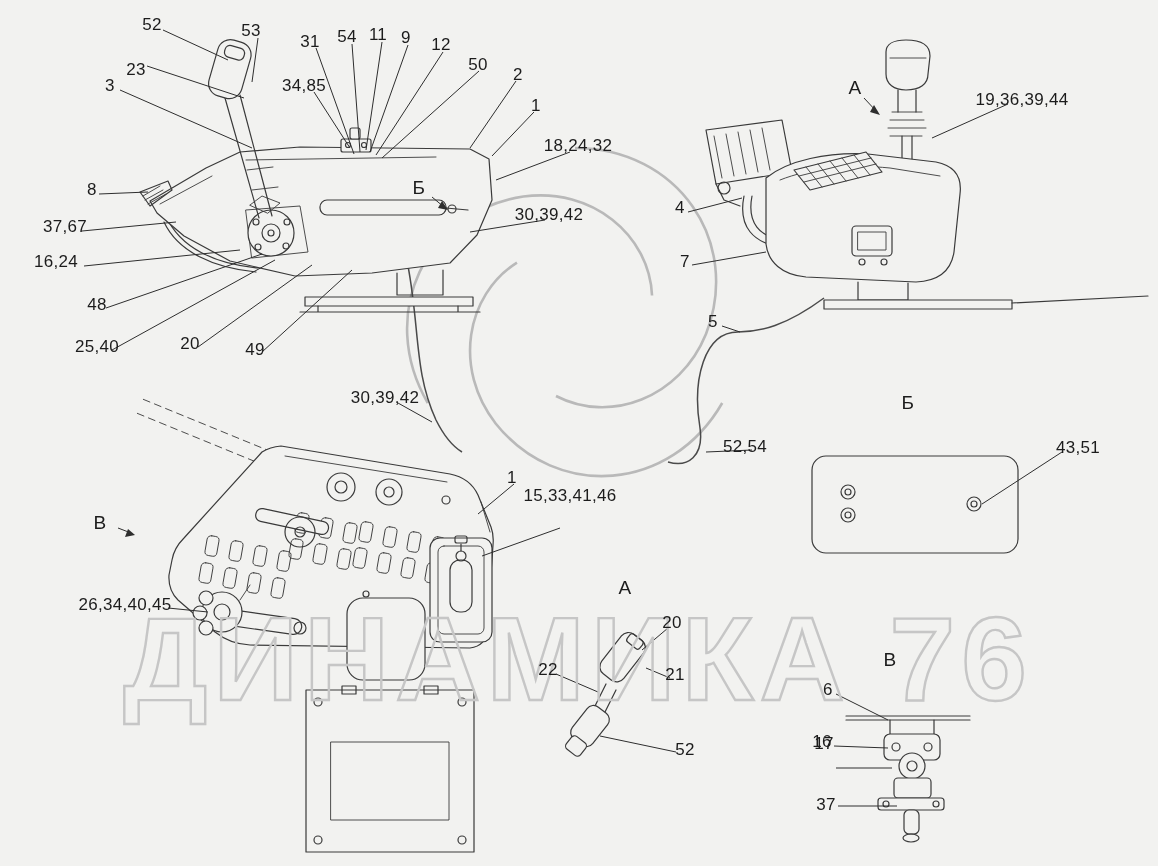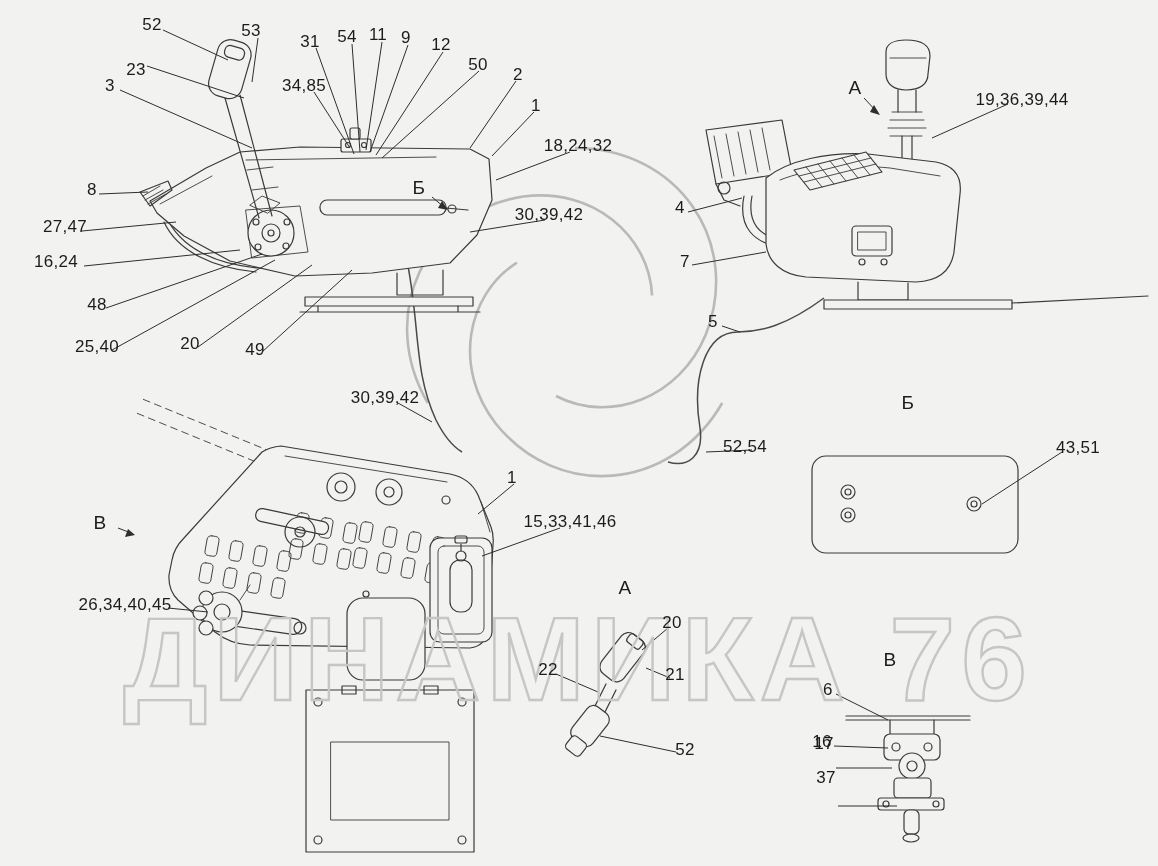--- a/index.html
+++ b/index.html
@@ -299,43 +299,43 @@
 <div class="callout" style="left:378px;top:35px">11</div>
 <div class="callout" style="left:406px;top:38px">9</div>
 <div class="callout" style="left:441px;top:45px">12</div>
 <div class="callout" style="left:478px;top:65px">50</div>
 <div class="callout" style="left:518px;top:75px">2</div>
 <div class="callout" style="left:536px;top:106px">1</div>
 <div class="callout" style="left:578px;top:146px">18,24,32</div>
 <div class="callout view-label" style="left:419px;top:188px">Б</div>
 <div class="callout" style="left:549px;top:215px">30,39,42</div>
 <div class="callout" style="left:92px;top:190px">8</div>
-<div class="callout" style="left:65px;top:227px">27,47</div>
+<div class="callout" style="left:65px;top:227px">37,67</div>
 <div class="callout" style="left:56px;top:262px">16,24</div>
 <div class="callout" style="left:97px;top:305px">48</div>
 <div class="callout" style="left:97px;top:347px">25,40</div>
 <div class="callout" style="left:190px;top:344px">20</div>
 <div class="callout" style="left:255px;top:350px">49</div>
 <div class="callout view-label" style="left:855px;top:88px">А</div>
 <div class="callout" style="left:1022px;top:100px">19,36,39,44</div>
 <div class="callout" style="left:680px;top:208px">4</div>
 <div class="callout" style="left:685px;top:262px">7</div>
 <div class="callout" style="left:713px;top:322px">5</div>
 <div class="callout" style="left:385px;top:398px">30,39,42</div>
 <div class="callout" style="left:745px;top:447px">52,54</div>
 <div class="callout view-label" style="left:908px;top:403px">Б</div>
 <div class="callout" style="left:1078px;top:448px">43,51</div>
 <div class="callout view-label" style="left:100px;top:523px">В</div>
 <div class="callout" style="left:125px;top:605px">26,34,40,45</div>
 <div class="callout" style="left:512px;top:478px">1</div>
-<div class="callout" style="left:570px;top:522px">15,33,41,46</div>
+<div class="callout" style="left:570px;top:496px">15,33,41,46</div>
 <div class="callout view-label" style="left:625px;top:588px">А</div>
 <div class="callout" style="left:672px;top:623px">20</div>
 <div class="callout" style="left:548px;top:670px">22</div>
 <div class="callout" style="left:675px;top:675px">21</div>
 <div class="callout" style="left:685px;top:750px">52</div>
 <div class="callout view-label" style="left:890px;top:660px">В</div>
 <div class="callout" style="left:828px;top:690px">6</div>
 <div class="callout" style="left:822px;top:742px">16</div>
 <div class="callout" style="left:824px;top:744px">17</div>
-<div class="callout" style="left:826px;top:778px">37</div>
+<div class="callout" style="left:826px;top:805px">37</div>
 
 </div>
 
 </body></html>

